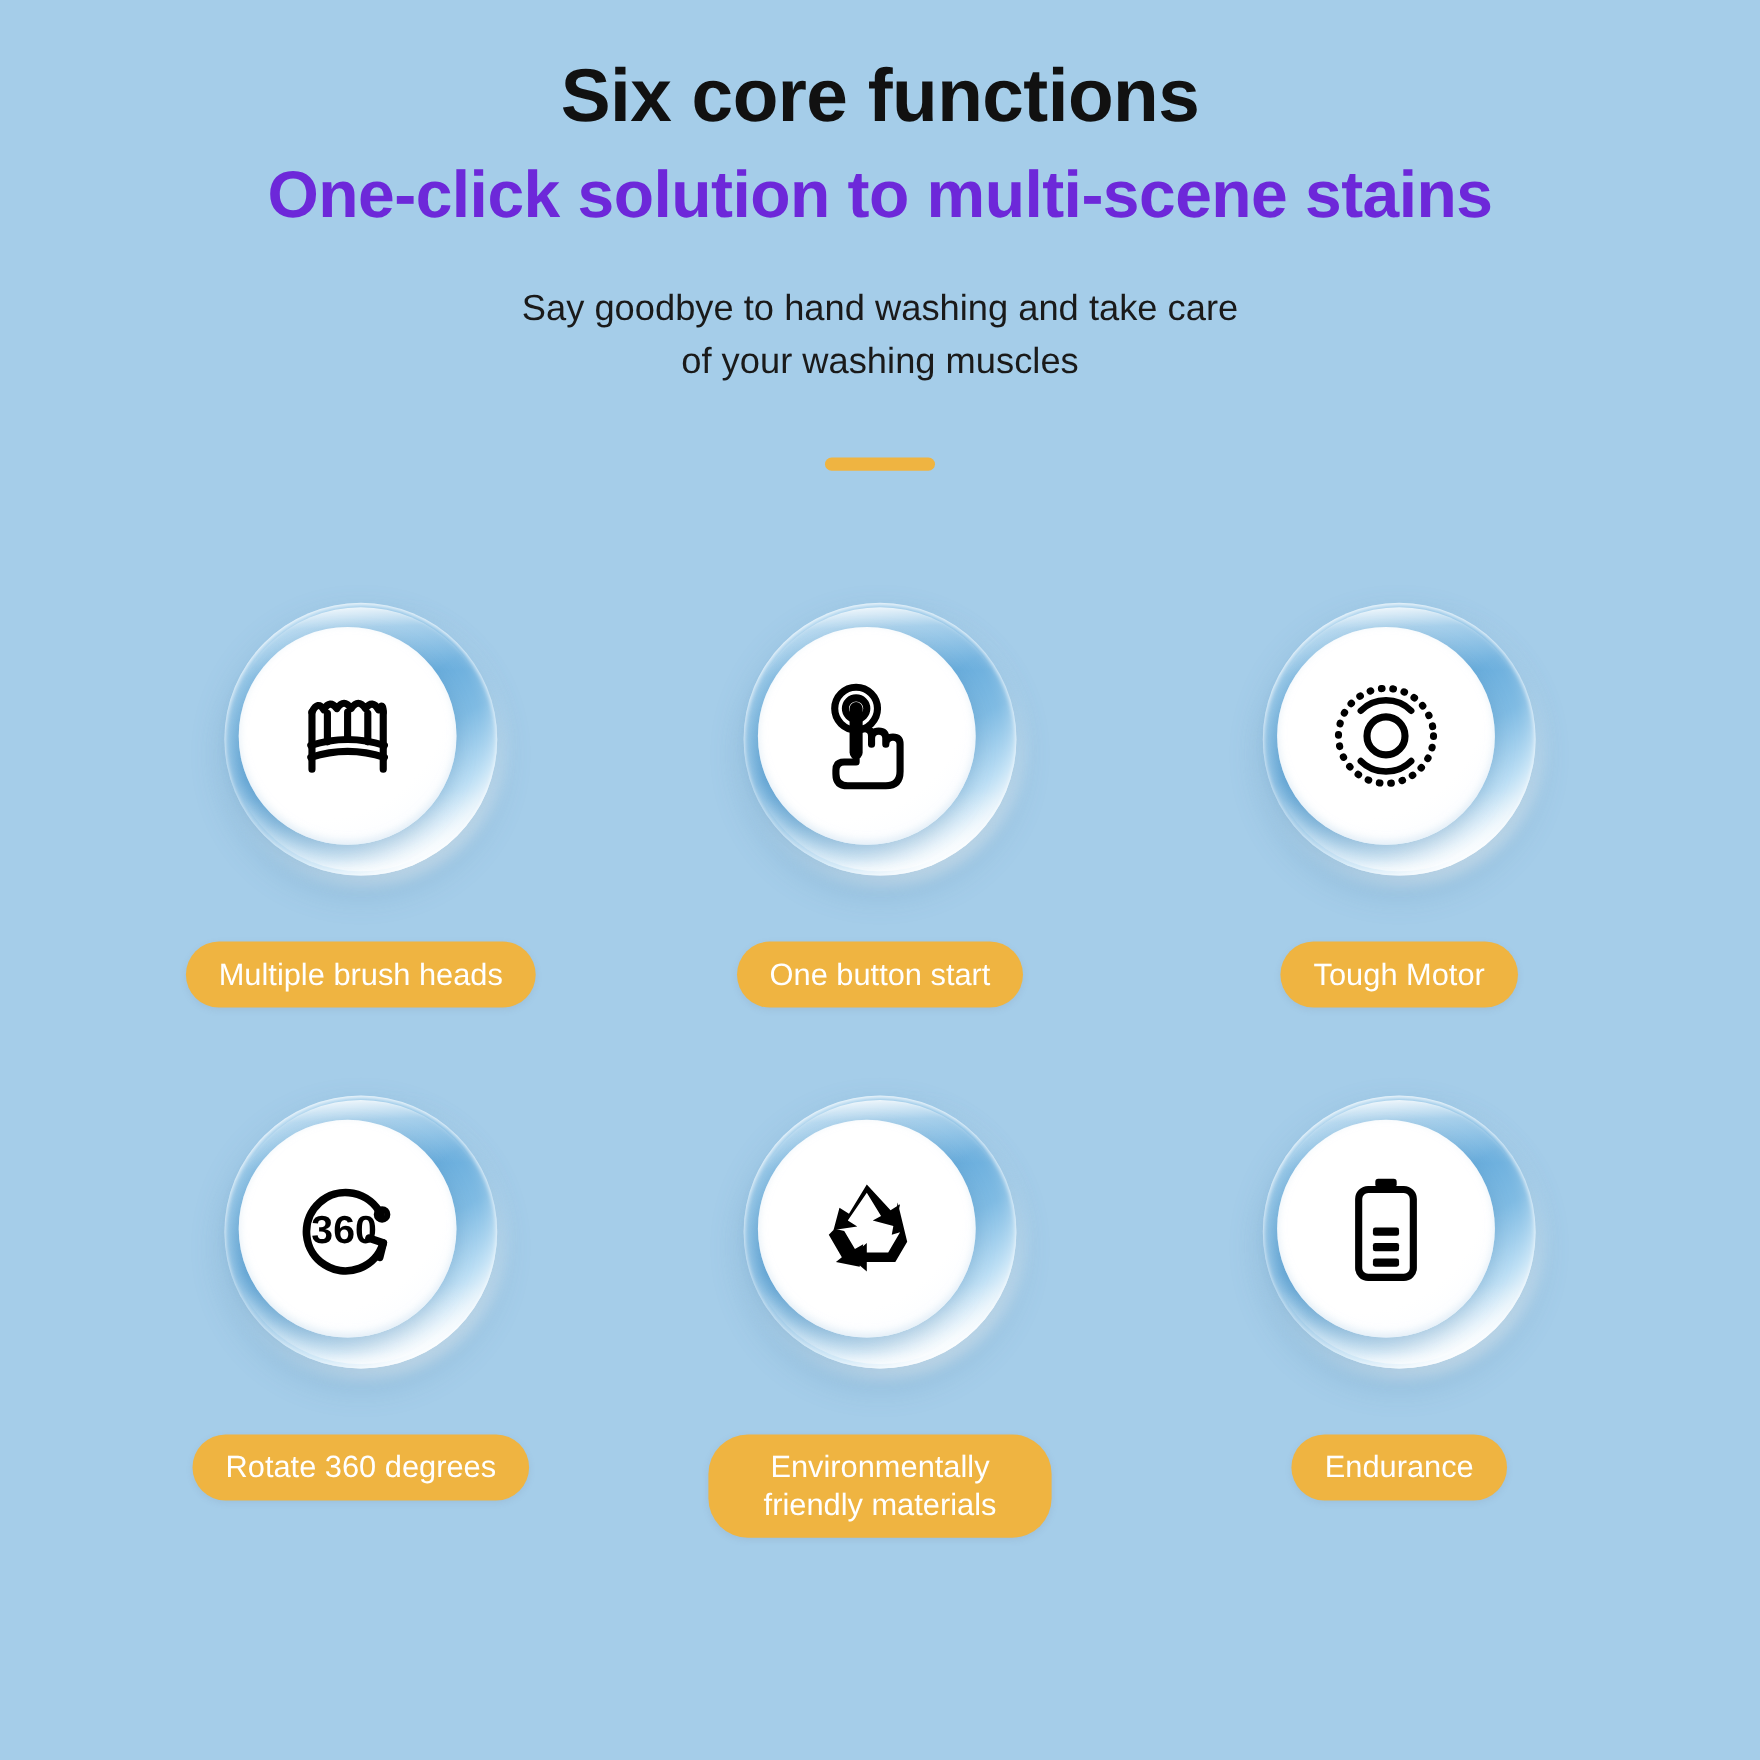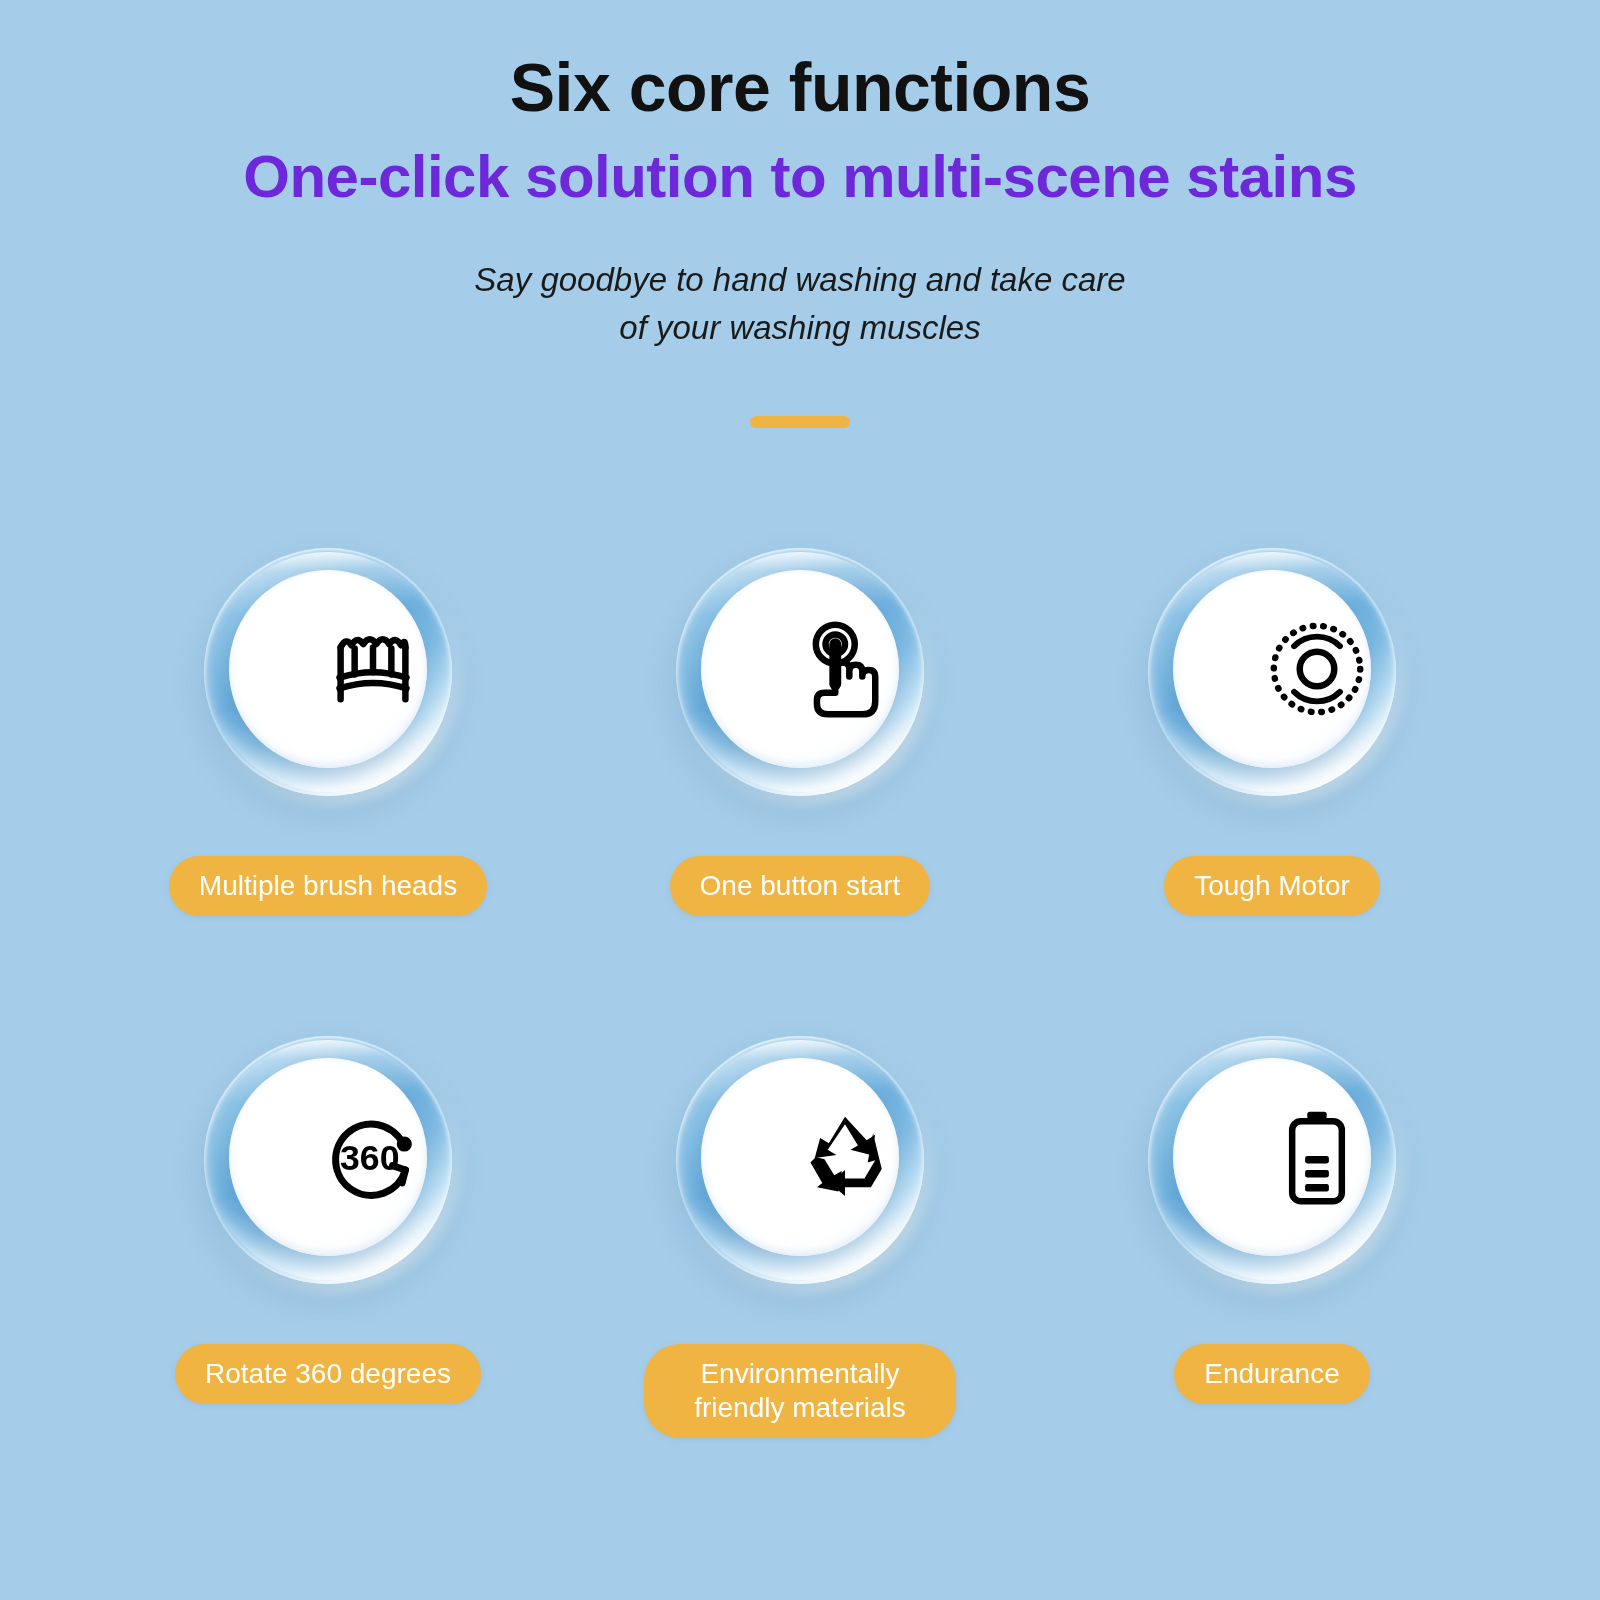--- a/index.html
+++ b/index.html
@@ -37,21 +37,20 @@
     line-height: 1.05;
     margin: 22px 0 0 0;
   }
   .tagline {
     margin: 48px auto 0 auto;
     font-size: 33px;
     font-weight: normal;
     color: #1a1a1a;
     line-height: 1.45;
     max-width: 900px;
-    font-style: italic;
   }
   .tagline-line {
     display: block;
   }
   .divider-wrap {
     margin-top: 64px;
     display: flex;
     justify-content: center;
   }
   .divider-bar {
@@ -62,21 +61,21 @@
   }
 
   
   .grid {
     position: absolute;
     top: 548px;
     left: 0;
     width: 1600px;
     display: flex;
     flex-direction: column;
-    row-gap: 120px;
+    row-gap: 80px;
   }
   .grid-row {
     display: flex;
     justify-content: center;
     column-gap: 160px;
   }
   .cell {
     width: 312px;
     display: flex;
     flex-direction: column;
@@ -134,33 +133,33 @@
     background: linear-gradient(178deg,
         rgba(255,255,255,0.92) 0%,
         rgba(255,255,255,0.30) 9%,
         rgba(255,255,255,0) 26%,
         rgba(255,255,255,0) 70%,
         rgba(255,255,255,0.35) 94%,
         rgba(255,255,255,0.75) 100%);
   }
   .orb-face {
     position: absolute;
-    left: 25px;
+    left: 13px;
     top: 22px;
     width: 198px;
     height: 198px;
     border-radius: 50%;
     background: radial-gradient(circle at 38% 30%,
                 #ffffff 0%, #ffffff 62%, #fbfdff 82%, #f2f7fb 100%);
     box-shadow:
       0 8px 18px rgba(70,120,160,0.28),
       inset 0 -3px 8px rgba(200,222,238,0.55);
     display: flex;
     align-items: center;
-    justify-content: flex-end;
+    justify-content: center;
   }
   .orb-icon {
     position: relative;
     z-index: 3;
     width: 108px;
     height: 108px;
     display: flex;
     align-items: center;
     justify-content: center;
   }

